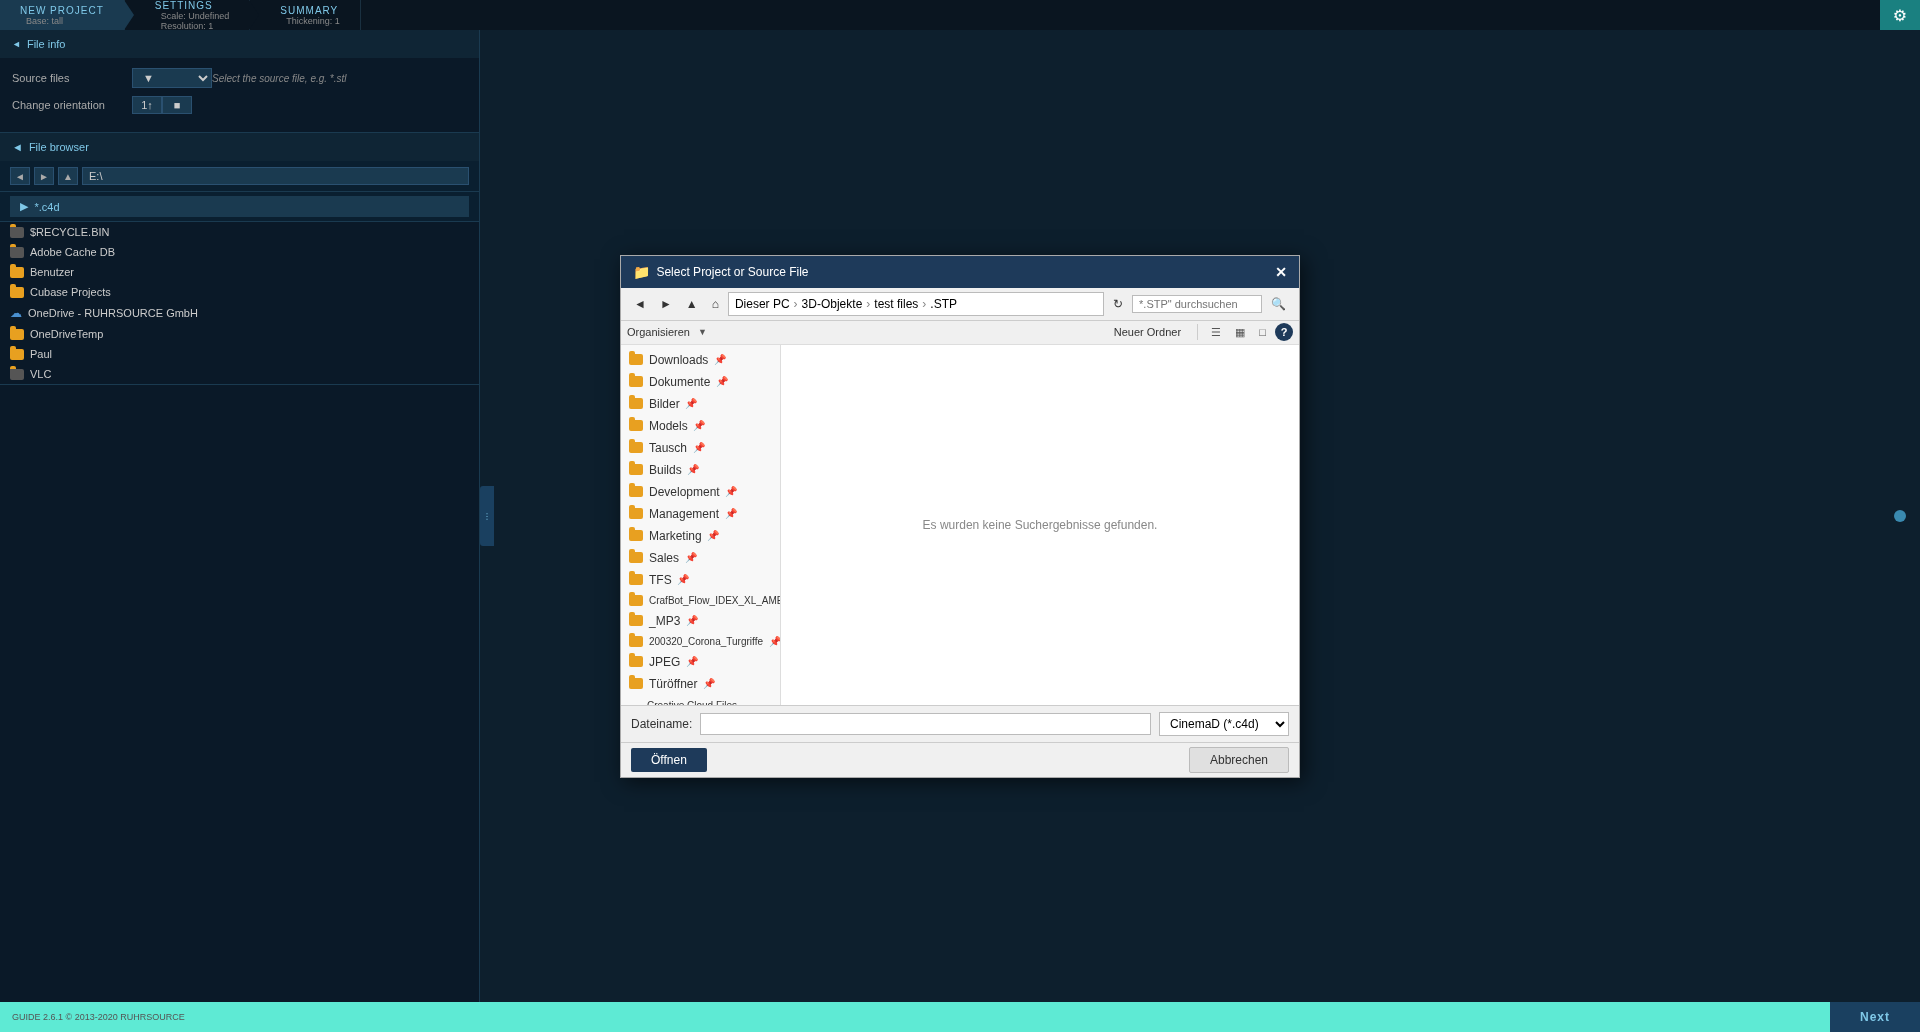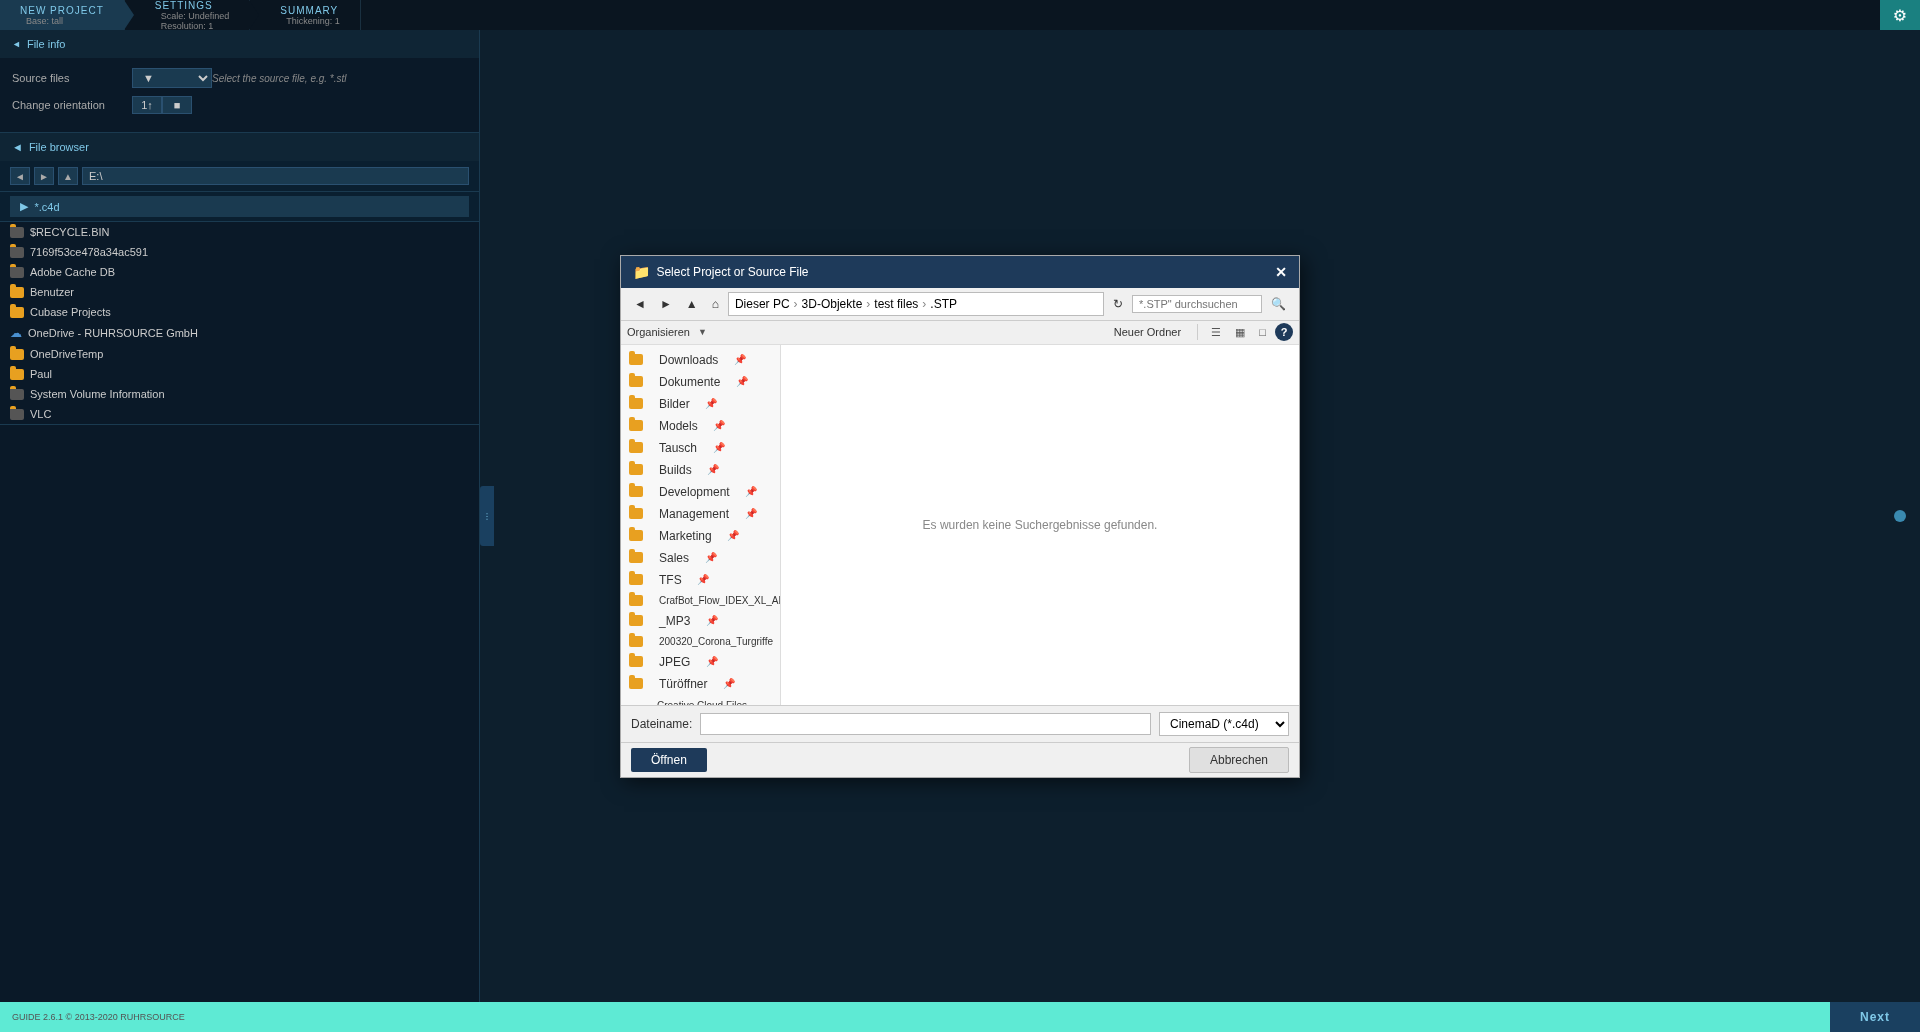--- a/index.html
+++ b/index.html
@@ -359,21 +359,21 @@
       padding: 4px 0;
     }
 
     .dialog-sidebar-item {
       display: flex;
       align-items: center;
       padding: 4px 8px;
       font-size: 12px;
       color: #333;
       cursor: pointer;
-      gap: 16px;
+      gap: 6px;
       white-space: nowrap;
       overflow: hidden;
     }
 
     .dialog-main {
       flex: 1;
       background: #fff;
       display: flex;
       align-items: center;
       justify-content: center;
@@ -587,24 +587,20 @@
       </div>
     </div>
 
     <div>
       <div class="filter-item">
         <span class="sidebar-folder-icon" style="background:#555"></span>
         <span>$RECYCLE.BIN</span>
       </div>
       <div class="filter-item">
         <span class="sidebar-folder-icon" style="background:#555"></span>
-        <span>7169f53ce478a34ac591</span>
-      </div>
-      <div class="filter-item">
-        <span class="sidebar-folder-icon" style="background:#555"></span>
         <span>Adobe Cache DB</span>
       </div>
       <div class="filter-item">
         <span class="sidebar-folder-icon"></span>
         <span>Benutzer</span>
       </div>
       <div class="filter-item">
         <span class="sidebar-folder-icon"></span>
         <span>Cubase Projects</span>
       </div>
@@ -612,24 +608,20 @@
         <span style="color:#4a90d0;font-size:12px">☁</span>
         <span>OneDrive - RUHRSOURCE GmbH</span>
       </div>
       <div class="filter-item">
         <span class="sidebar-folder-icon"></span>
         <span>OneDriveTemp</span>
       </div>
       <div class="filter-item">
         <span class="sidebar-folder-icon"></span>
         <span>Paul</span>
-      </div>
-      <div class="filter-item">
-        <span class="sidebar-folder-icon" style="background:#555"></span>
-        <span>System Volume Information</span>
       </div>
       <div class="filter-item">
         <span class="sidebar-folder-icon" style="background:#555"></span>
         <span>VLC</span>
       </div>
     </div>
   </div>
 </div>
 
 <div class="side-handle" style="right:auto;left:480px;top:50%;transform:translateY(-50%)">

